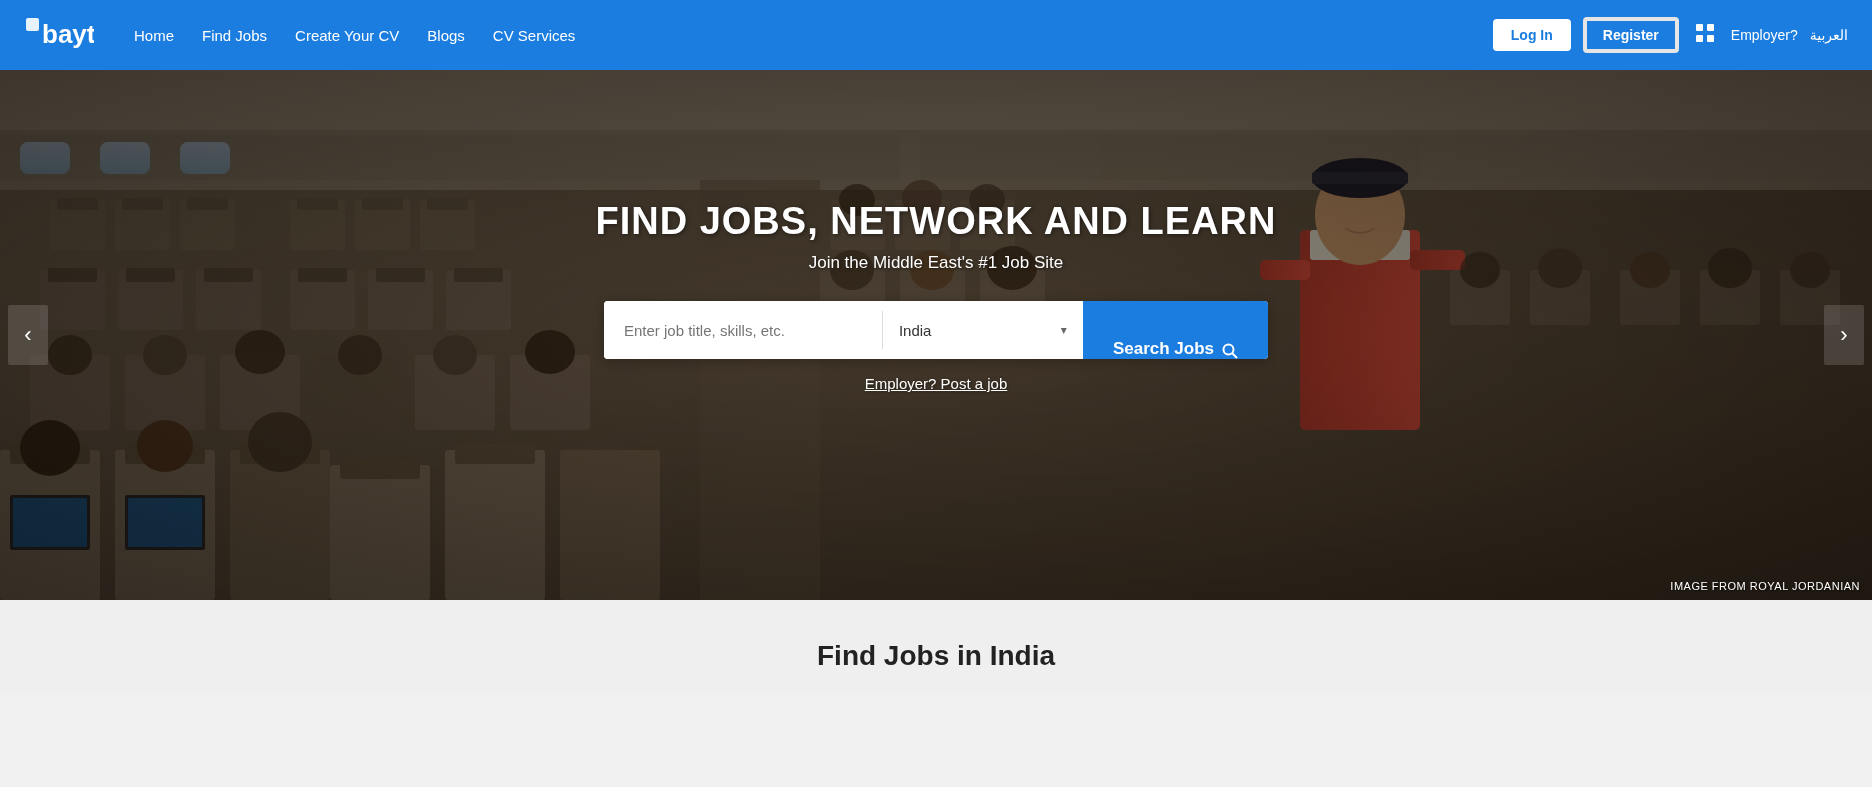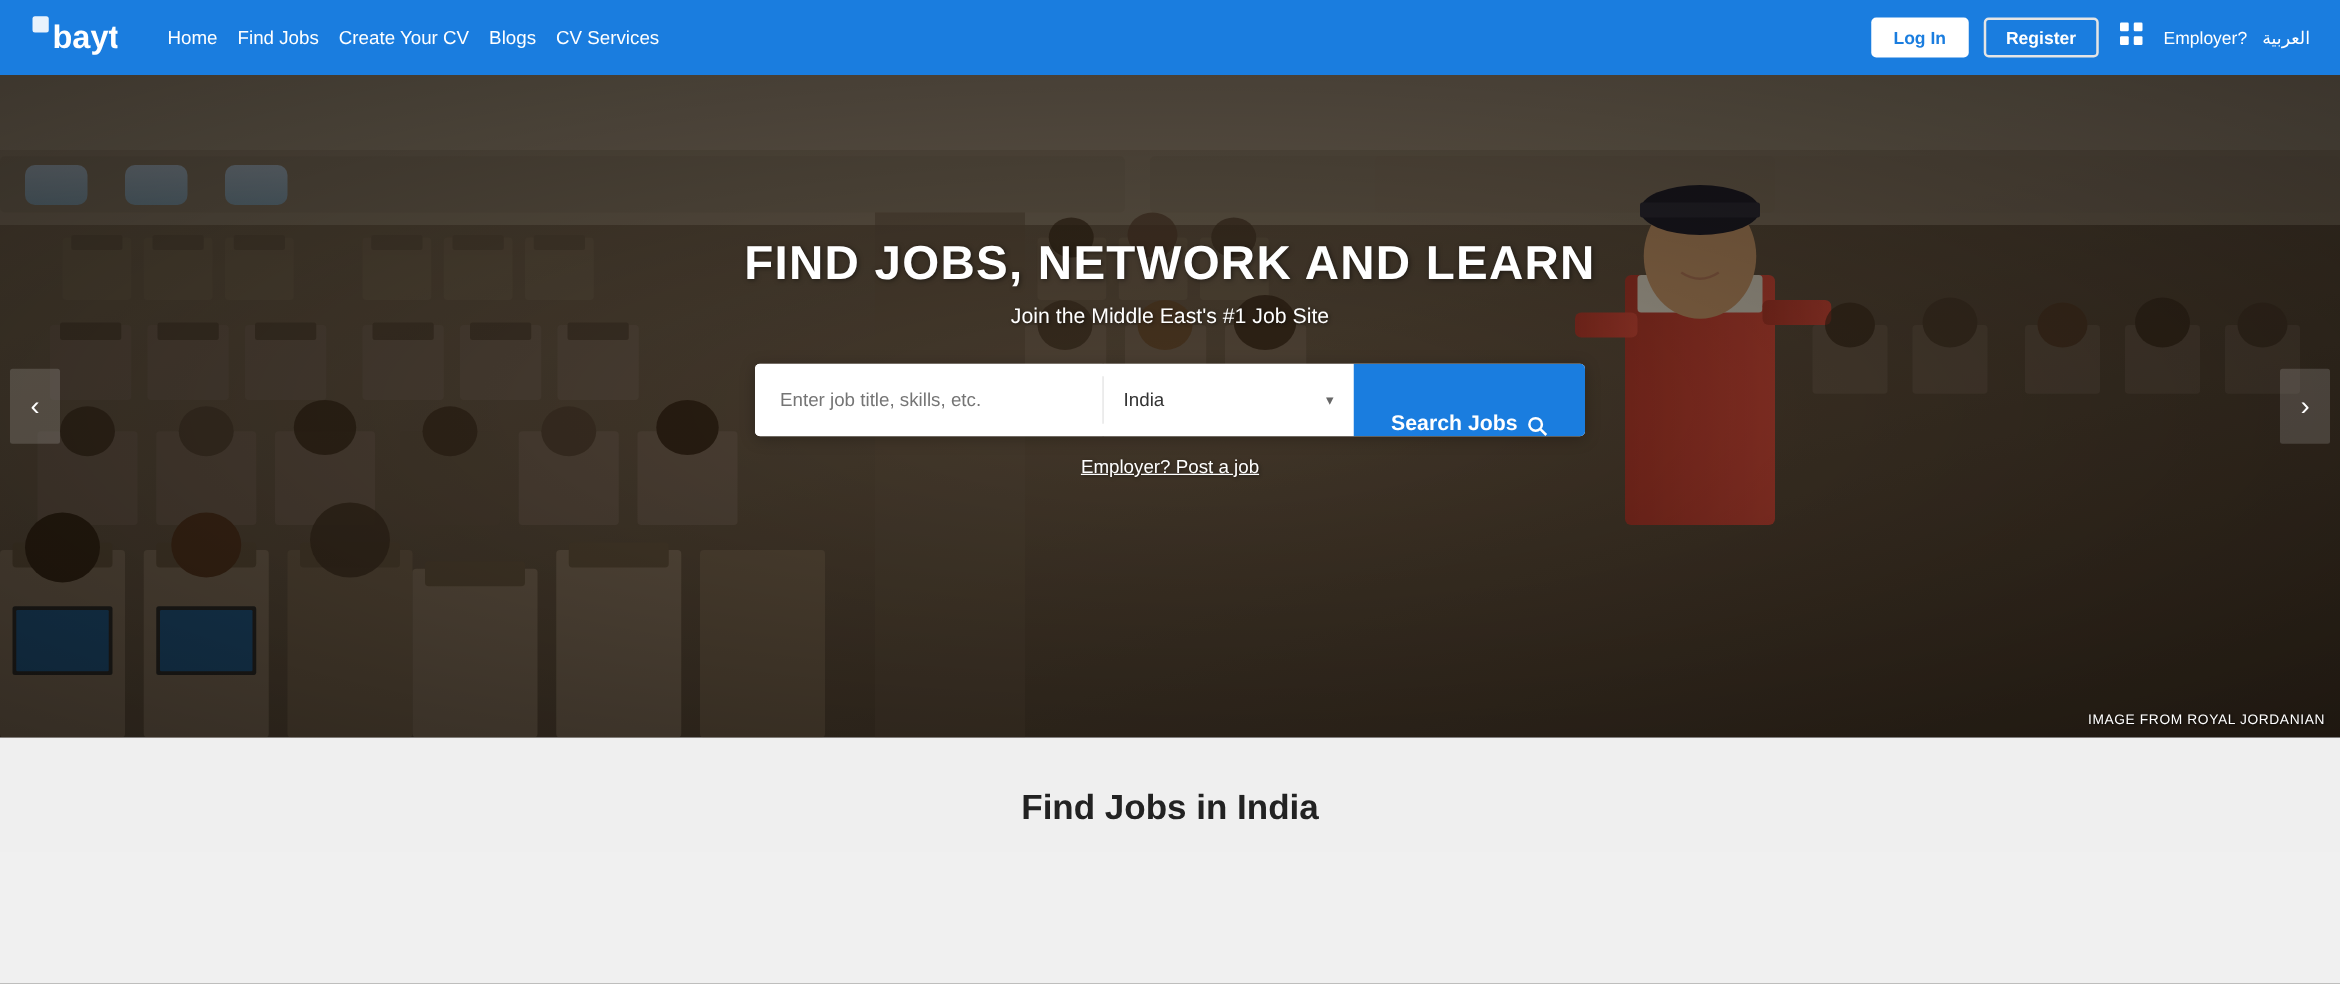--- a/index.html
+++ b/index.html
@@ -4,33 +4,33 @@
   <style>
     * { margin: 0; padding: 0; box-sizing: border-box; }
     body { font-family: Arial, sans-serif; background: #f0f0f0; }
 
     
     .navbar {
       background: #1a7ddf;
       display: flex;
       align-items: center;
       padding: 0 24px;
-      height: 60px;
+      height: 70px;
       position: relative;
       z-index: 10;
     }
     .navbar-logo {
       display: flex;
       align-items: center;
       margin-right: 40px;
     }
     .navbar-nav {
       display: flex;
       align-items: flex-end;
-      gap: 16px;
+      gap: 28px;
       flex: 1;
     }
     .navbar-nav a {
       color: white;
       text-decoration: none;
       font-size: 15px;
       font-weight: 400;
     }
     .navbar-actions {
       display: flex;
@@ -43,21 +43,21 @@
       border: none;
       padding: 8px 18px;
       border-radius: 4px;
       font-size: 14px;
       font-weight: bold;
       cursor: pointer;
     }
     .btn-register {
       background: transparent;
       color: white;
-      border: 2px solid #e5e5e5;
+      border: 4px solid #e5e5e5;
       padding: 6px 16px;
       border-radius: 4px;
       font-size: 14px;
       font-weight: bold;
       cursor: pointer;
     }
     .grid-icon {
       color: white;
       font-size: 20px;
       cursor: pointer;

